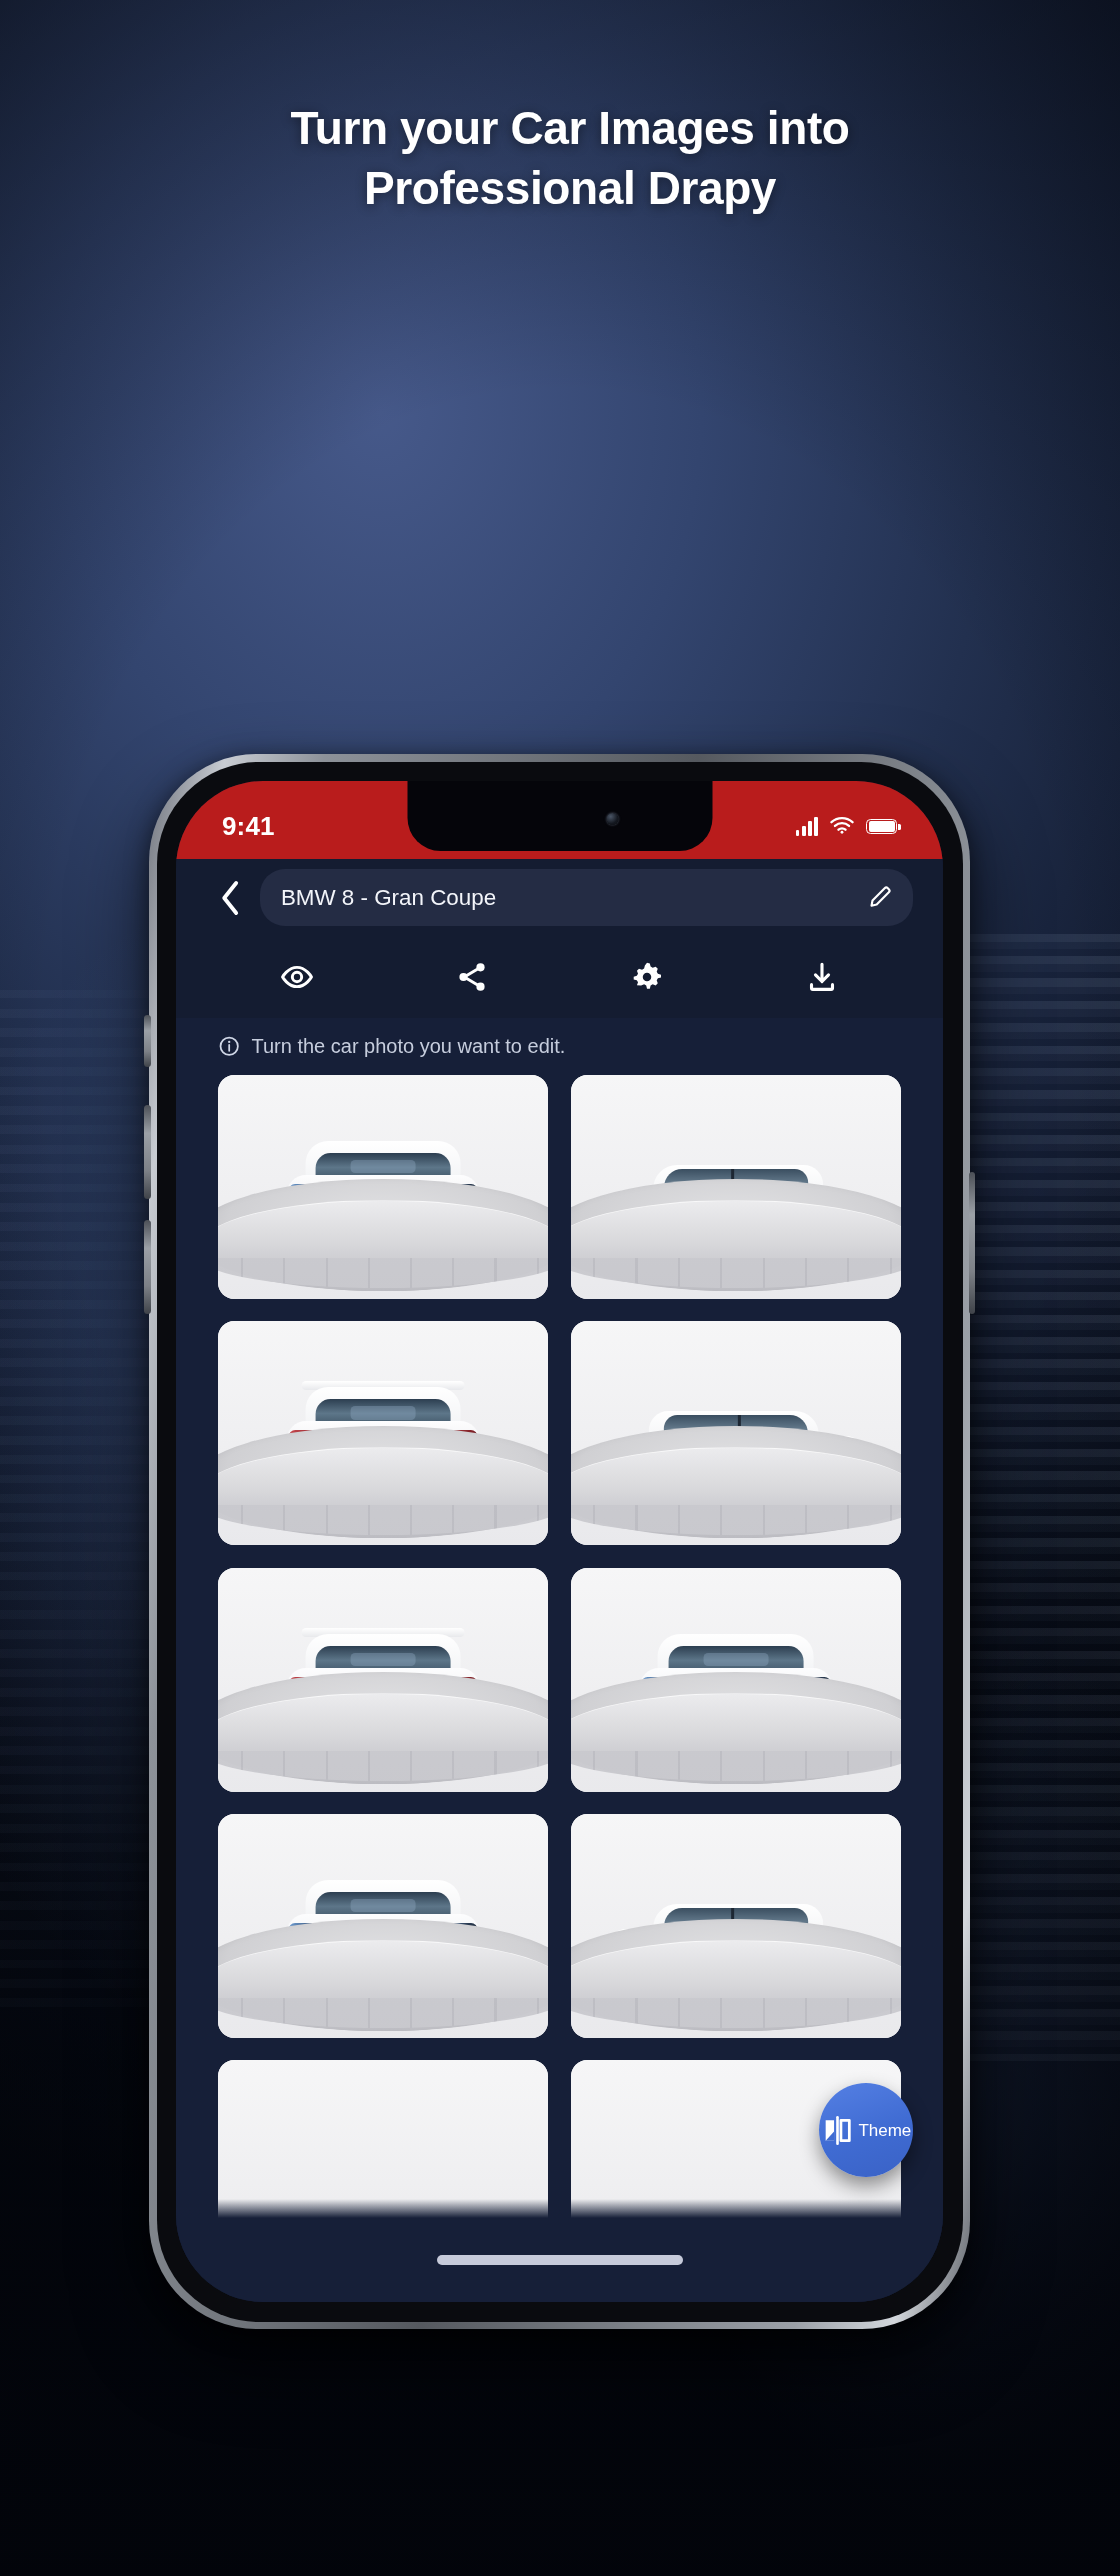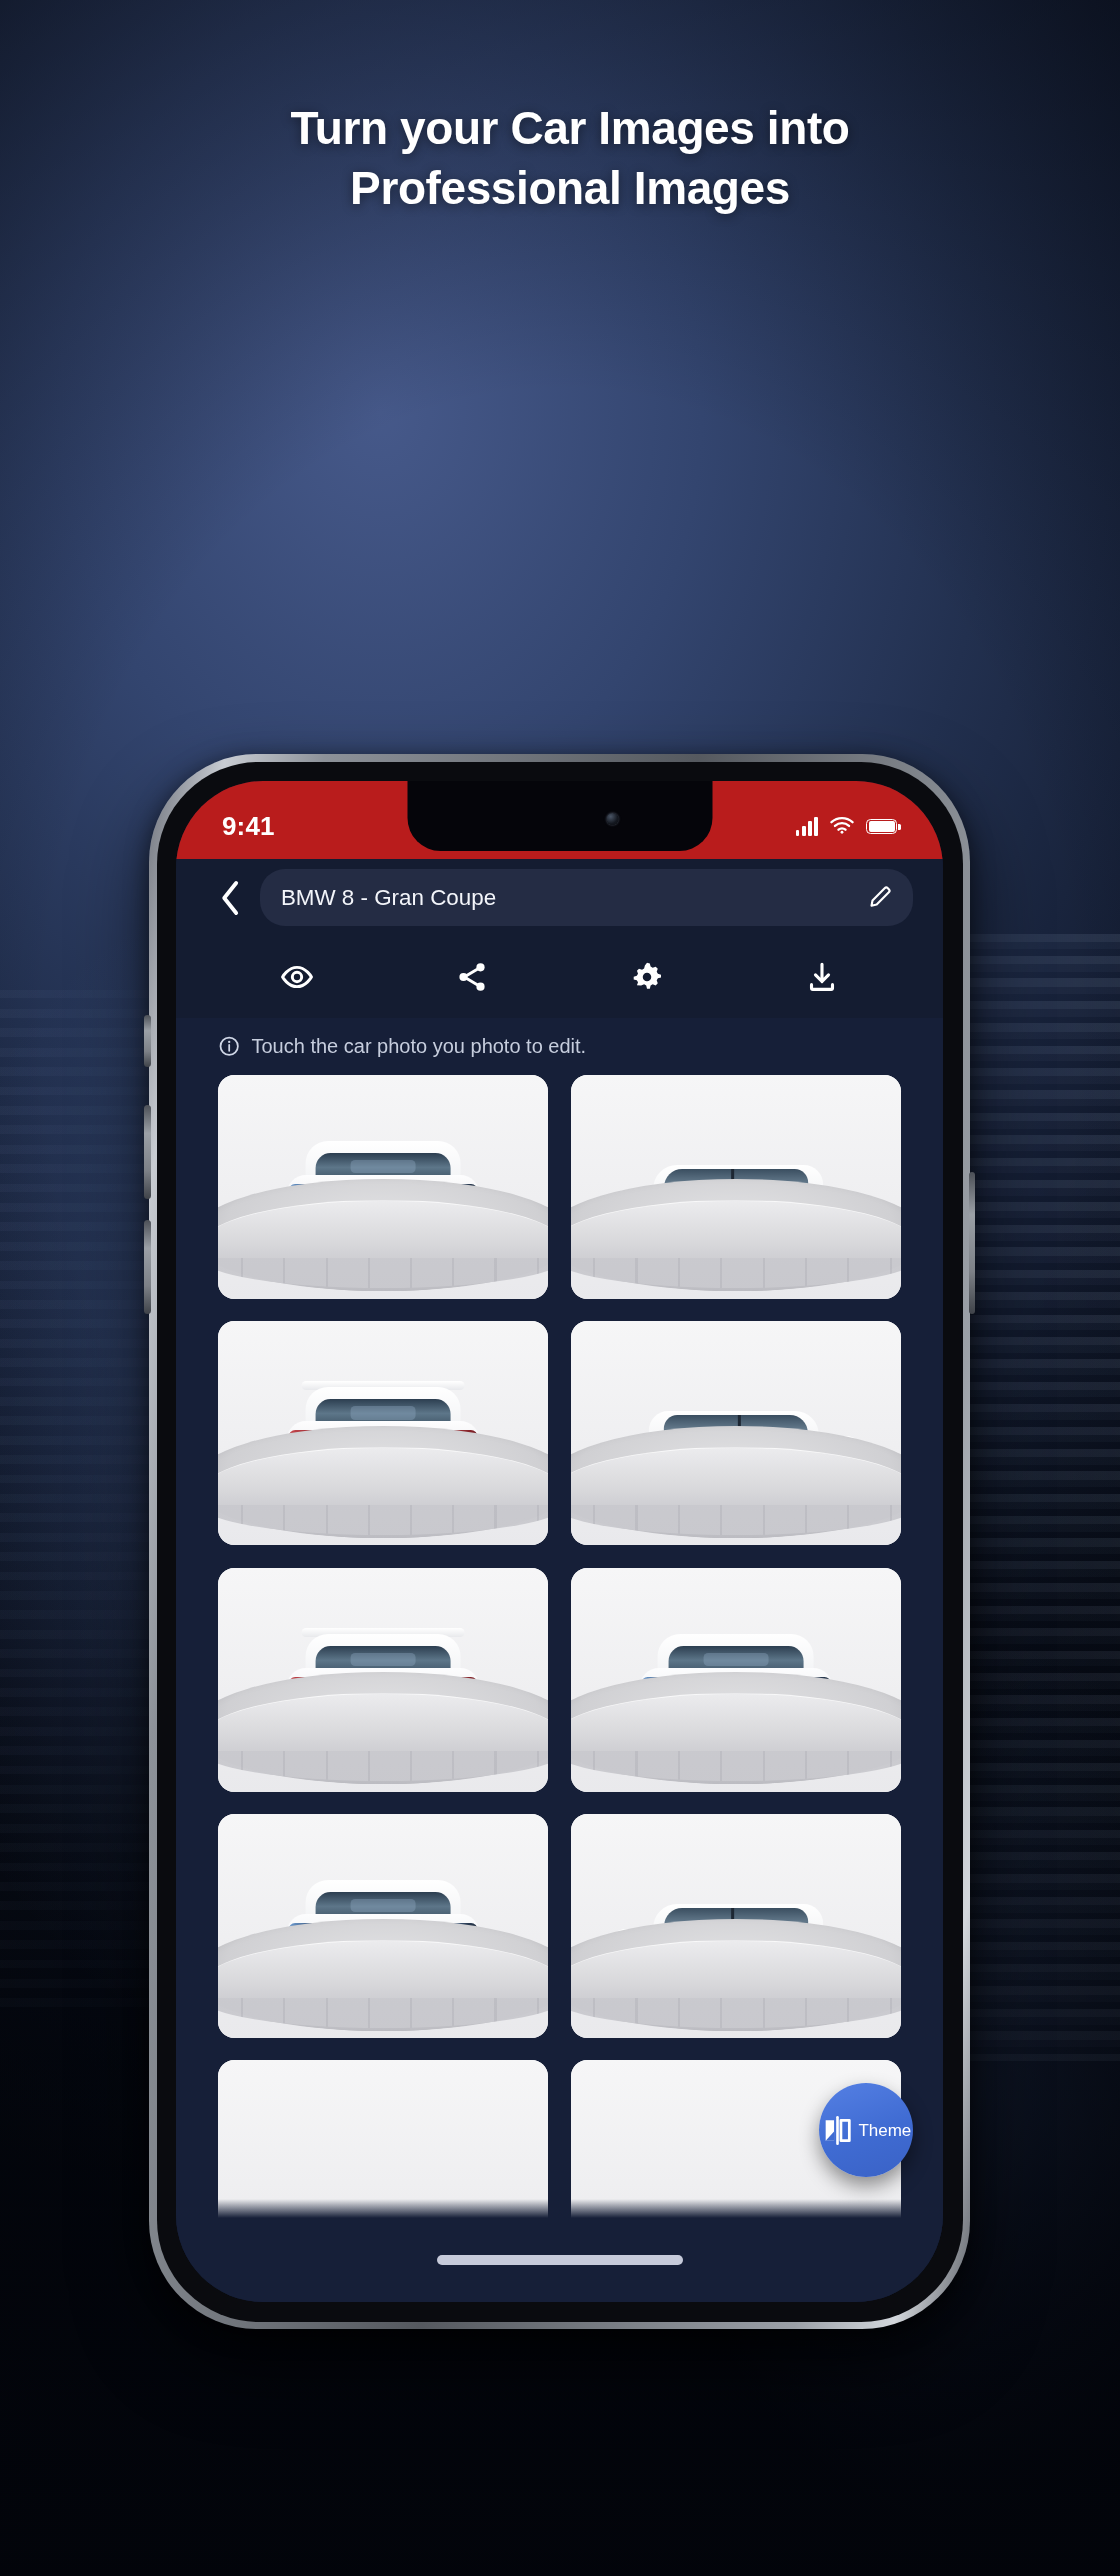--- a/index.html
+++ b/index.html
@@ -332,21 +332,21 @@
   <div class="radial"></div>
   <div class="glowL"></div>
   <div class="glowR"></div>
   <div class="streaksL"></div>
   <div class="streaksR"></div>
   <div class="vign"></div>
 </div>
 
 <div class="headline">
   <span>Turn your Car Images into</span>
-  <span class="l2">Professional Images</span>
+  <span class="l2">Professional Drapy</span>
 </div>
 
 <div id="phone">
   <div class="device">
     <div class="btn-side btn-mute"></div>
     <div class="btn-side btn-vup"></div>
     <div class="btn-side btn-vdn"></div>
     <div class="btn-side btn-pwr"></div>
 
     <div class="device-inner">
@@ -423,21 +423,21 @@
             </svg>
           </div>
         </div>
 
         <div class="hintrow">
           <svg width="22.4" height="22.4" viewBox="0 0 24 24" fill="none">
             <circle cx="12" cy="12" r="9.3" stroke="#cfd6e6" stroke-width="1.9"></circle>
             <circle cx="12" cy="7.4" r="1.25" fill="#cfd6e6"></circle>
             <path d="M12 10.6v6.4" stroke="#cfd6e6" stroke-width="1.9" stroke-linecap="round"></path>
           </svg>
-          <span class="txt">Touch the car photo you photo to edit.</span>
+          <span class="txt">Turn the car photo you want to edit.</span>
         </div>
 
         <div class="grid">
 
           <div class="cell">
             <div class="photo">
               <div class="shadow"></div>
               <div class="car f">
                 <div class="roof"></div>
                   <div class="glass"></div>

